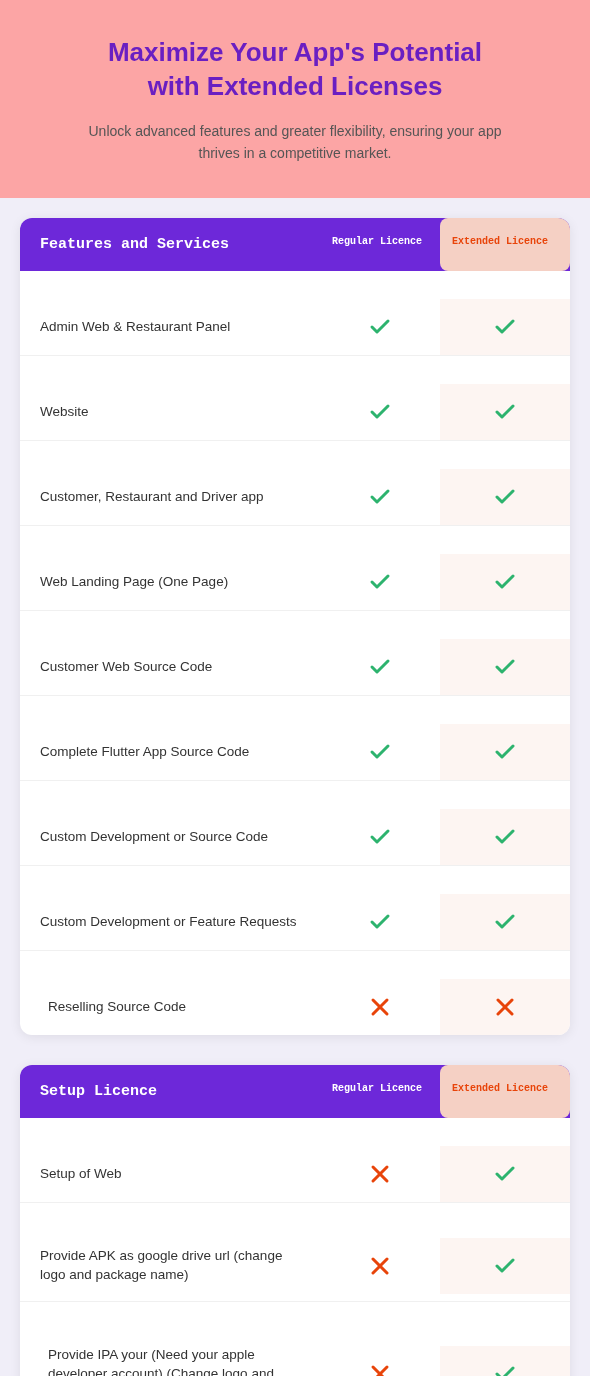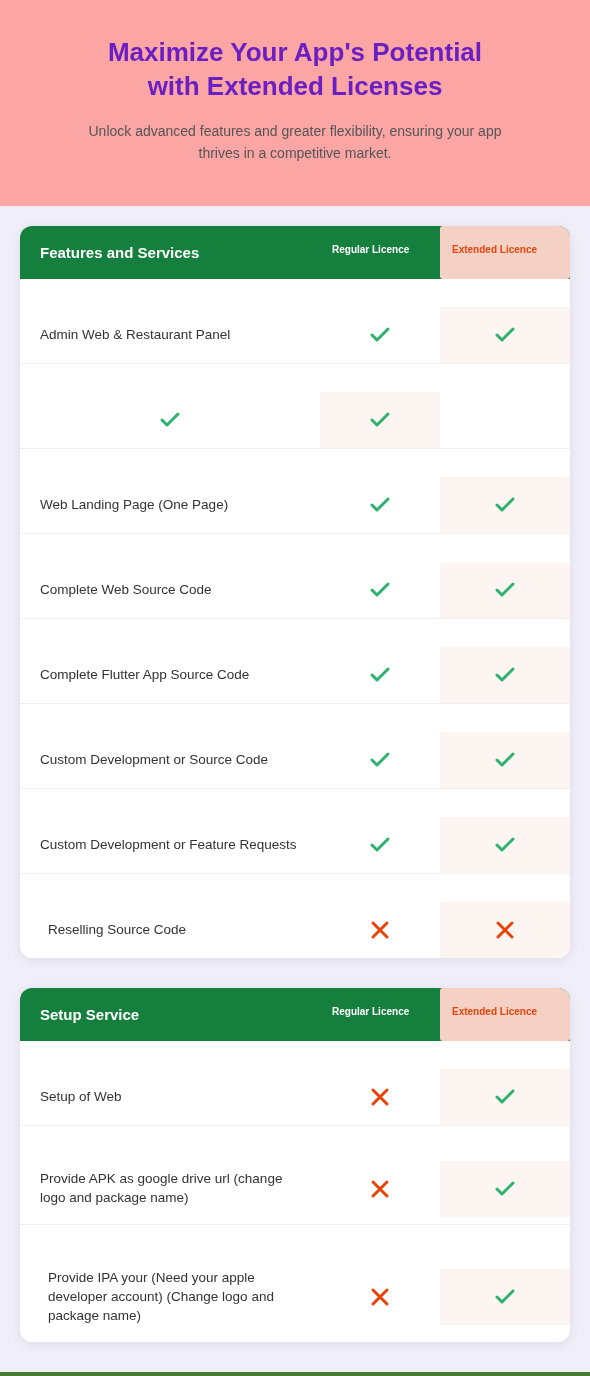--- a/index.html
+++ b/index.html
@@ -22,55 +22,56 @@
       font-weight: 800;
       line-height: 1.3;
       margin-bottom: 16px;
     }
 
     .hero-subtitle {
       color: #555;
       font-size: 14px;
       line-height: 1.6;
       max-width: 440px;
-      margin: 12px auto;
+      margin: 4px auto;
     }
 
     .table-card {
       background: #fff;
       border-radius: 12px;
       margin: 20px 20px 30px;
       overflow: hidden;
       box-shadow: 0 2px 12px rgba(0,0,0,0.08);
     }
 
     .table-header {
       display: grid;
       grid-template-columns: 1fr 120px 130px;
-      background: #15803d;
+      background: #6d28d9;
+      font-family: Liberation Mono, monospace;
     }
 
     .table-header .col-header {
       padding: 18px 12px;
       color: #fff;
       font-weight: 700;
       font-size: 10px;
       text-align: left;
     }
 
     .table-header .col-header:first-child {
       text-align: left;
       padding-left: 20px;
       font-size: 15px;
     }
 
     .table-header .col-extended {
       background: #f5d0c4;
       color: #e8440a;
-      border-radius: 3px;
+      border-radius: 8px;
     }
 
     .table-row-item {
       display: grid;
       grid-template-columns: 1fr 120px 130px;
       border-bottom: 1px solid #f0f0f0;
       align-items: center;
       margin-top: 28px;
     }
 
@@ -143,22 +144,36 @@
         <polyline points="4,12 9,17 20,6" stroke="#2db36e" stroke-width="3" stroke-linecap="round" stroke-linejoin="round"></polyline>
       </svg>
     </div>
     <div class="row-cell extended-col">
       <svg class="icon-check" viewBox="0 0 24 24" fill="none">
         <polyline points="4,12 9,17 20,6" stroke="#2db36e" stroke-width="3" stroke-linecap="round" stroke-linejoin="round"></polyline>
       </svg>
     </div>
   </div>
 
-
-  <div class="table-row-item">
+  <div class="table-row-item">
+    <div class="row-label">Website</div>
+    <div class="row-cell">
+      <svg class="icon-check" viewBox="0 0 24 24" fill="none">
+        <polyline points="4,12 9,17 20,6" stroke="#2db36e" stroke-width="3" stroke-linecap="round" stroke-linejoin="round"></polyline>
+      </svg>
+    </div>
+    <div class="row-cell extended-col">
+      <svg class="icon-check" viewBox="0 0 24 24" fill="none">
+        <polyline points="4,12 9,17 20,6" stroke="#2db36e" stroke-width="3" stroke-linecap="round" stroke-linejoin="round"></polyline>
+      </svg>
+    </div>
+  </div>
+
+  <div class="table-row-item">
+    <div class="row-label">Customer, Restaurant and Driver app</div>
     <div class="row-cell">
       <svg class="icon-check" viewBox="0 0 24 24" fill="none">
         <polyline points="4,12 9,17 20,6" stroke="#2db36e" stroke-width="3" stroke-linecap="round" stroke-linejoin="round"></polyline>
       </svg>
     </div>
     <div class="row-cell extended-col">
       <svg class="icon-check" viewBox="0 0 24 24" fill="none">
         <polyline points="4,12 9,17 20,6" stroke="#2db36e" stroke-width="3" stroke-linecap="round" stroke-linejoin="round"></polyline>
       </svg>
     </div>
@@ -172,21 +187,21 @@
       </svg>
     </div>
     <div class="row-cell extended-col">
       <svg class="icon-check" viewBox="0 0 24 24" fill="none">
         <polyline points="4,12 9,17 20,6" stroke="#2db36e" stroke-width="3" stroke-linecap="round" stroke-linejoin="round"></polyline>
       </svg>
     </div>
   </div>
 
   <div class="table-row-item">
-    <div class="row-label">Complete Web Source Code</div>
+    <div class="row-label">Customer Web Source Code</div>
     <div class="row-cell">
       <svg class="icon-check" viewBox="0 0 24 24" fill="none">
         <polyline points="4,12 9,17 20,6" stroke="#2db36e" stroke-width="3" stroke-linecap="round" stroke-linejoin="round"></polyline>
       </svg>
     </div>
     <div class="row-cell extended-col">
       <svg class="icon-check" viewBox="0 0 24 24" fill="none">
         <polyline points="4,12 9,17 20,6" stroke="#2db36e" stroke-width="3" stroke-linecap="round" stroke-linejoin="round"></polyline>
       </svg>
     </div>
@@ -246,21 +261,21 @@
       <svg class="icon-cross" viewBox="0 0 24 24" fill="none">
         <line x1="5" y1="5" x2="19" y2="19" stroke="#e8440a" stroke-width="3" stroke-linecap="round"></line>
         <line x1="19" y1="5" x2="5" y2="19" stroke="#e8440a" stroke-width="3" stroke-linecap="round"></line>
       </svg>
     </div>
   </div>
 </div>
 
 <div class="table-card">
   <div class="table-header">
-    <div class="col-header">Setup Service</div>
+    <div class="col-header">Setup Licence</div>
     <div class="col-header">Regular Licence</div>
     <div class="col-header col-extended">Extended Licence</div>
   </div>
 
   <div class="table-row-item">
     <div class="row-label">Setup of Web</div>
     <div class="row-cell">
       <svg class="icon-cross" viewBox="0 0 24 24" fill="none">
         <line x1="5" y1="5" x2="19" y2="19" stroke="#e8440a" stroke-width="3" stroke-linecap="round"></line>
         <line x1="19" y1="5" x2="5" y2="19" stroke="#e8440a" stroke-width="3" stroke-linecap="round"></line>

